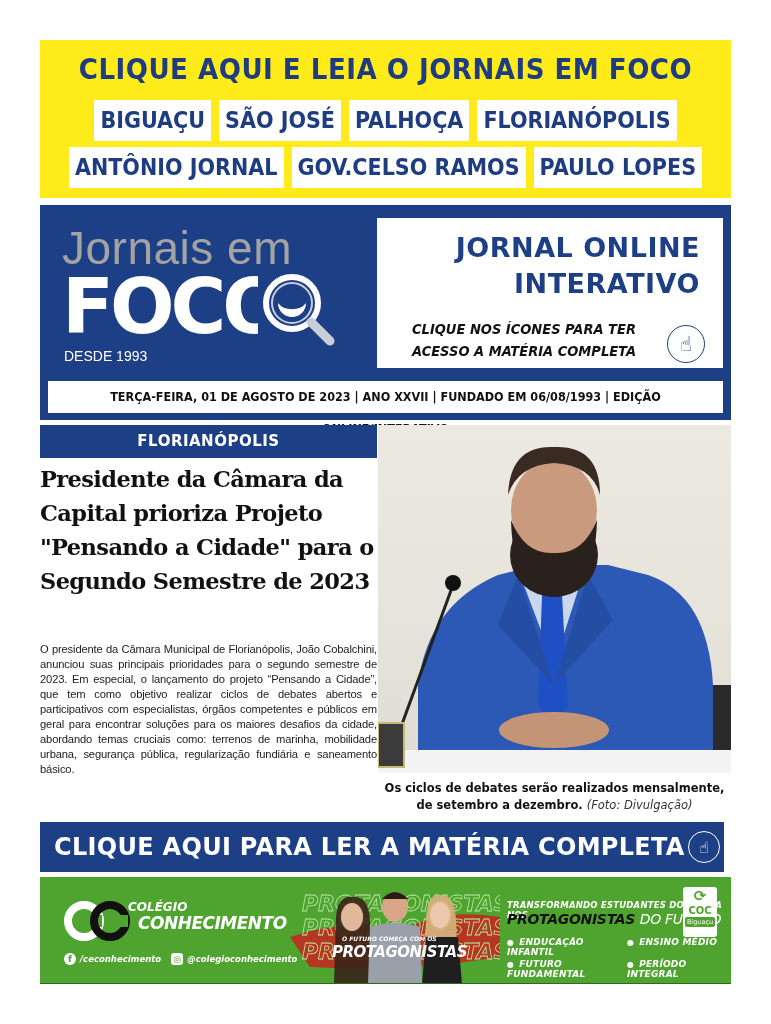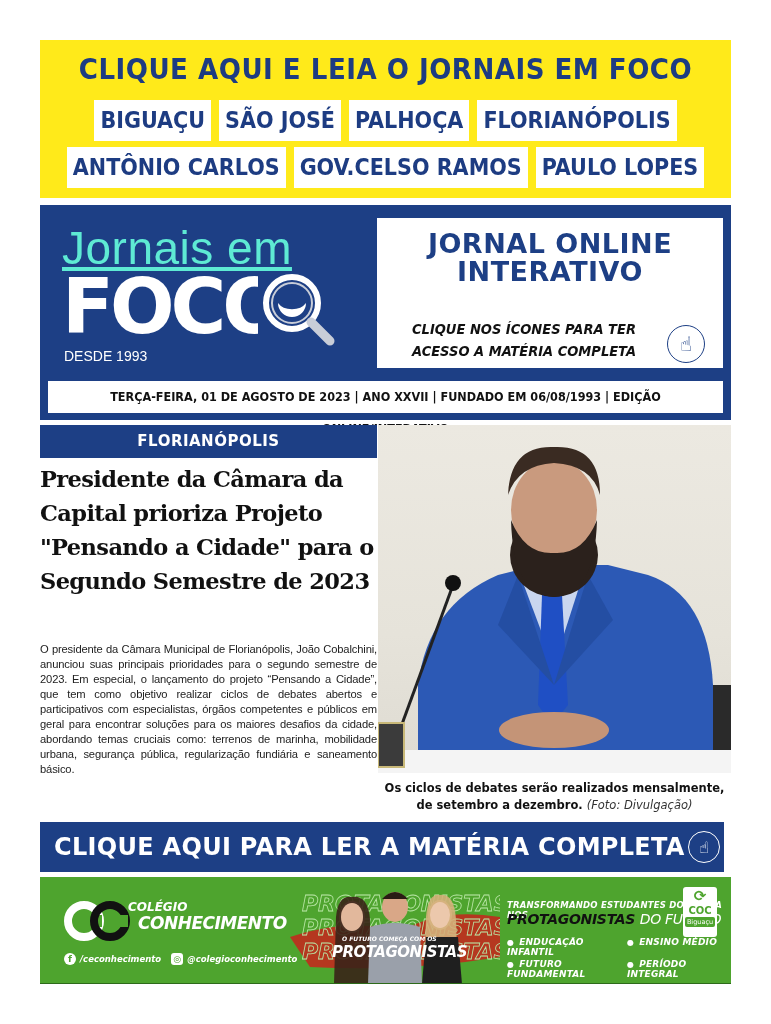--- a/index.html
+++ b/index.html
@@ -8,27 +8,27 @@
   
   .yellow-banner { position: absolute; left: 40px; top: 40px; width: 691px; height: 158px; background: #ffea1a; }
   .yellow-title { position: absolute; left: 0; top: 12px; width: 100%; text-align: center; font-family: "DejaVu Sans", sans-serif; font-weight: 900; font-size: 29px; letter-spacing: 0.5px; color: #1d3c82; font-stretch: condensed; }
   .city-row { position: absolute; left: 0; width: 100%; display: flex; justify-content: center; gap: 8px; }
   .city-row.r1 { top: 60px; }
   .city-row.r2 { top: 107px; }
   .city-btn { background: #ffffff; color: #1d3c82; font-family: "DejaVu Sans Condensed", "DejaVu Sans", sans-serif; font-weight: bold; font-size: 23px; height: 41px; line-height: 41px; padding: 0 6px; white-space: nowrap; cursor: pointer; }
 
   
   .masthead { position: absolute; left: 40px; top: 205px; width: 691px; height: 215px; background: #1d3f85; }
-  .logo-line1 { position: absolute; left: 22px; top: 16px; color: #5eead4; font-family: "Liberation Sans", sans-serif; font-size: 46px; font-weight: normal; letter-spacing: 0.5px; text-decoration: underline; }
+  .logo-line1 { position: absolute; left: 22px; top: 16px; color: #a3a3a3; font-family: "Liberation Sans", sans-serif; font-size: 46px; font-weight: normal; letter-spacing: 0.5px; }
   .logo-foco { position: absolute; left: 22px; top: 62px; color: #ffffff; font-family: "DejaVu Sans", sans-serif; font-weight: 900; font-size: 76px; letter-spacing: -4px; line-height: 80px; }
   .logo-lens { position: absolute; left: 218px; top: 64px; width: 80px; height: 80px; }
   .logo-since { position: absolute; left: 24px; top: 143px; color: #ffffff; font-family: "Liberation Sans", sans-serif; font-size: 14px; }
 
   .interactive-box { position: absolute; left: 337px; top: 13px; width: 346px; height: 150px; background: #ffffff; }
-  .interactive-title { position: absolute; left: 0; top: 12px; width: 300px; text-align: center; left: 23px; color: #1d3f85; font-weight: 900; font-size: 27px; line-height: 28px; letter-spacing: 0.5px; }
+  .interactive-title { position: absolute; left: 0; top: 12px; width: 300px; text-align: right; left: 23px; color: #1d3f85; font-weight: 900; font-size: 27px; line-height: 36px; letter-spacing: 0.5px; }
   .interactive-sub { position: absolute; left: 12px; top: 100px; width: 270px; text-align: center; color: #111; font-family: "DejaVu Sans Condensed", "DejaVu Sans", sans-serif; font-weight: bold; font-size: 14.5px; line-height: 22px; font-style: italic; }
   .hand-circle { position: absolute; left: 290px; top: 107px; width: 38px; height: 38px; border: 1.5px solid #1d3f85; border-radius: 50%; display: flex; align-items: center; justify-content: center; color: #1d3f85; font-size: 20px; }
 
   .date-strip { position: absolute; left: 8px; top: 176px; width: 675px; height: 32px; background: #ffffff; text-align: center; line-height: 32px; color: #111; font-family: "DejaVu Sans Condensed", "DejaVu Sans", sans-serif; font-weight: bold; font-size: 12.5px; }
 
   
   .section-bar { position: absolute; left: 40px; top: 425px; width: 337px; height: 33px; background: #1d3f85; color: #ffffff; text-align: center; line-height: 33px; font-weight: bold; font-size: 15px; letter-spacing: 0.5px; }
 
   .headline { position: absolute; left: 40px; top: 462px; width: 337px; text-align: left; font-family: "DejaVu Serif", serif; font-weight: bold; font-size: 22.5px; line-height: 34px; color: #111; letter-spacing: -0.6px; }
 
@@ -69,21 +69,21 @@
 
 <div class="yellow-banner">
   <div class="yellow-title">CLIQUE AQUI E LEIA O JORNAIS EM FOCO</div>
   <div class="city-row r1">
     <div class="city-btn">BIGUAÇU</div>
     <div class="city-btn">SÃO JOSÉ</div>
     <div class="city-btn">PALHOÇA</div>
     <div class="city-btn">FLORIANÓPOLIS</div>
   </div>
   <div class="city-row r2">
-    <div class="city-btn">ANTÔNIO CARLOS</div>
+    <div class="city-btn">ANTÔNIO JORNAL</div>
     <div class="city-btn">GOV.CELSO RAMOS</div>
     <div class="city-btn">PAULO LOPES</div>
   </div>
 </div>
 
 <div class="masthead">
   <div class="logo-line1">Jornais em</div>
   <div class="logo-foco">FOCO</div>
   <svg class="logo-lens" viewBox="0 0 80 80">
     <rect x="0" y="4" width="46" height="66" fill="#1d3f85"></rect>

